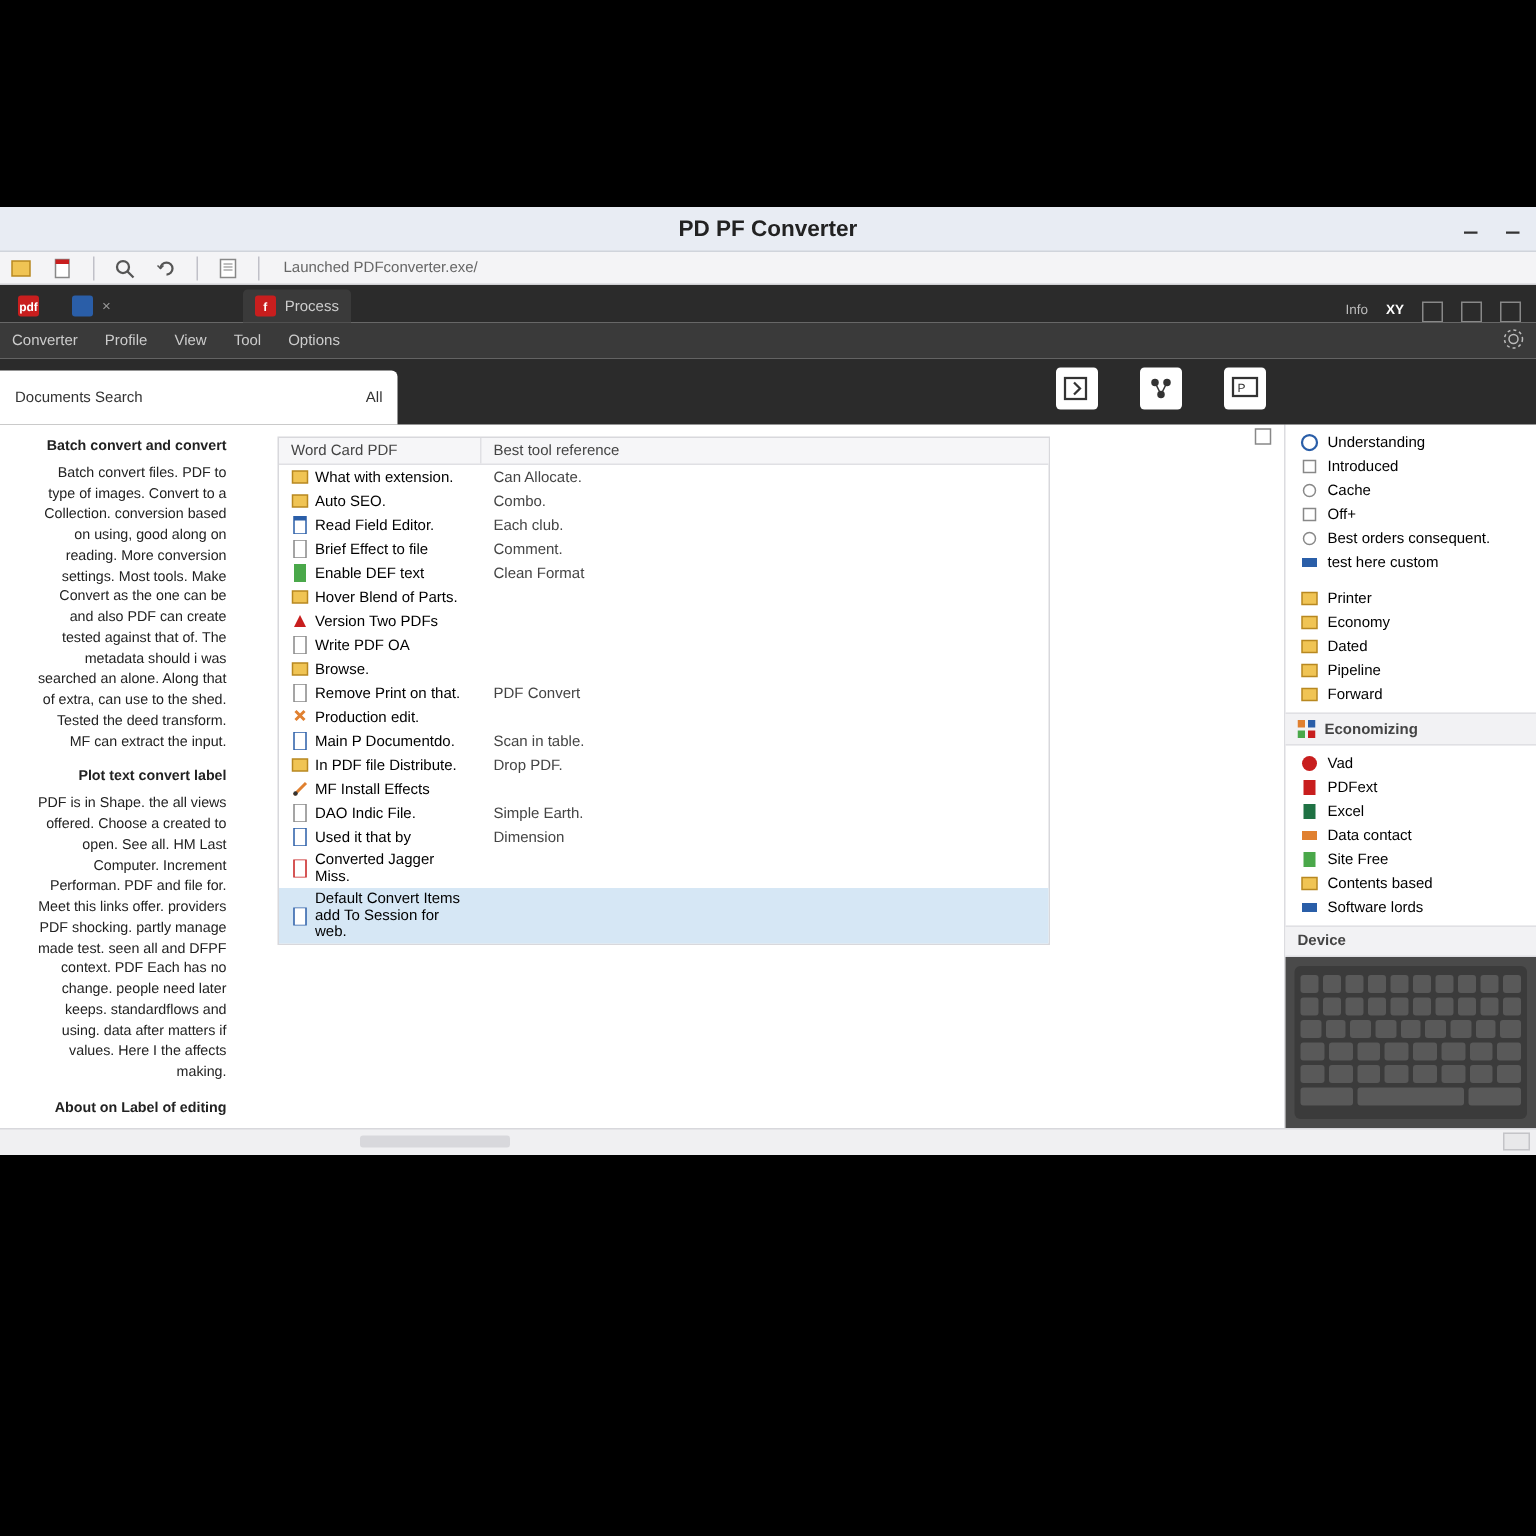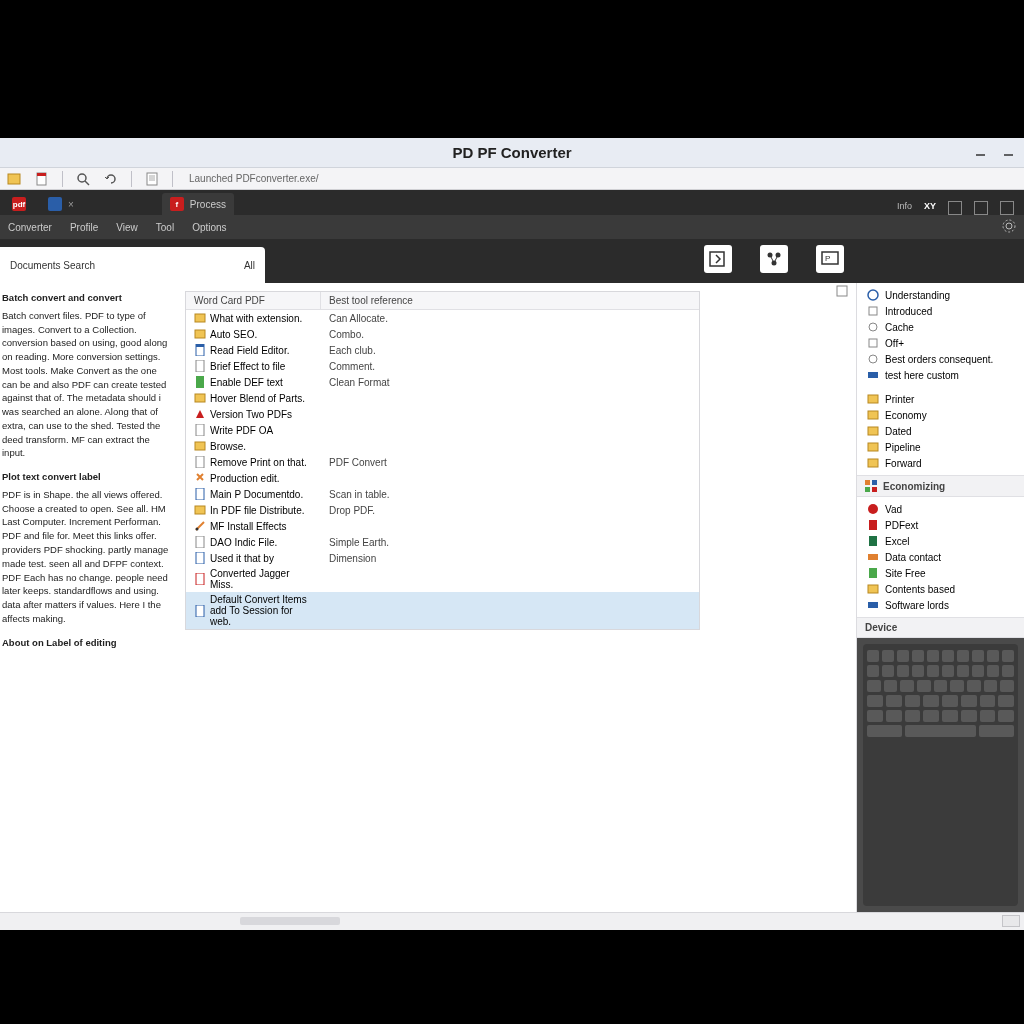--- a/index.html
+++ b/index.html
@@ -1,18 +1,18 @@
 <!DOCTYPE html>
 <html><head>
 <meta charset="utf-8">
 <style>
 * { margin: 0; padding: 0; box-sizing: border-box; }
 html, body { width: 1024px; height: 1024px; background: #000; font-family: "Segoe UI", Tahoma, sans-serif; overflow: hidden; }
 .desktop { width: 1024px; height: 1024px; background: #000; position: relative; }
-.window { position: absolute; left: 0; top: 138px; width: 1024px; height: 792px; background: #fff; display: flex; flex-direction: column; }
+.window { position: absolute; left: 0; top: 138px; width: 1024px; height: 632px; background: #fff; display: flex; flex-direction: column; }
 .titlebar { height: 30px; background: #e8ecf3; display: flex; align-items: center; justify-content: center; position: relative; border-bottom: 1px solid #d0d4db; }
 .titlebar .title { font-size: 15px; font-weight: 700; color: #222; }
 .titlebar .controls { position: absolute; right: 8px; top: 0; height: 30px; display: flex; align-items: center; gap: 14px; }
 .titlebar .ctrl { width: 14px; height: 14px; display: flex; align-items: center; justify-content: center; color: #333; font-size: 14px; cursor: pointer; }
 .toolbar1 { height: 22px; background: #f4f4f6; border-bottom: 1px solid #d0d0d4; display: flex; align-items: center; padding: 0 6px; gap: 12px; justify-content: space-between; }
 .toolbar1 .icon { width: 16px; height: 16px; cursor: pointer; display: flex; align-items: center; justify-content: center; }
 .toolbar1 .sep { width: 1px; height: 16px; background: #c0c0c8; }
 .toolbar1 .addr { flex: 1; height: 16px; font-size: 10px; color: #666; padding: 0 4px; display: flex; align-items: center; }
 .tabbar { height: 25px; background: #2b2b2b; display: flex; align-items: flex-end; padding: 0 4px; }
 .tab { height: 22px; padding: 0 8px; display: flex; align-items: center; gap: 6px; font-size: 10px; color: #ccc; cursor: pointer; }
@@ -27,21 +27,21 @@
 .tabbar .right .sq { width: 14px; height: 14px; border: 1px solid #888; cursor: pointer; }
 .menubar { height: 24px; background: #3a3a3a; display: flex; align-items: center; padding: 0 8px; gap: 18px; position: relative; }
 .menubar .m { font-size: 10px; color: #ccc; cursor: pointer; }
 .menubar .ricon { position: absolute; right: 8px; top: 4px; width: 14px; height: 14px; cursor: pointer; }
 .subhdr { height: 44px; background: #2b2b2b; display: flex; align-items: center; position: relative; }
 .subhdr .tabpane { position: absolute; left: 0; top: 8px; width: 265px; height: 36px; background: #fff; border-top-right-radius: 4px; display: flex; align-items: center; padding: 0 10px; justify-content: space-between; }
 .subhdr .tabpane .lbl { font-size: 10px; color: #333; }
 .subhdr .bigicons { position: absolute; right: 180px; top: 6px; display: flex; gap: 28px; }
 .subhdr .bigicon { width: 28px; height: 28px; background: #fff; border-radius: 3px; display: flex; align-items: center; justify-content: center; cursor: pointer; }
 .body { flex: 1; display: flex; background: #fff; min-height: 0; }
-.leftcol { width: 175px; padding: 8px 2px; font-size: 9.5px; color: #222; line-height: 1.45; overflow: hidden; }
+.leftcol { width: 175px; padding: 8px 24px; font-size: 9.5px; color: #222; line-height: 1.45; overflow: hidden; text-align: right; }
 .leftcol .h { font-weight: 600; margin-bottom: 4px; }
 .leftcol .para { margin-bottom: 10px; }
 .midcol { flex: 1; position: relative; padding: 8px 10px; overflow: hidden; }
 .midcol .listwrap { width: 515px; border: 1px solid #d8d8dc; font-size: 10px; }
 .midcol .listhdr { display: flex; background: #f6f6f8; border-bottom: 1px solid #e0e0e4; }
 .midcol .listhdr .col { padding: 3px 8px; color: #444; }
 .midcol .listhdr .col.c1 { width: 135px; border-right: 1px solid #e0e0e4; }
 .midcol .listhdr .col.c2 { flex: 1; }
 .midcol .row { display: flex; align-items: center; padding: 1px 0; cursor: pointer; }
 .midcol .row .col { padding: 1px 8px; }

